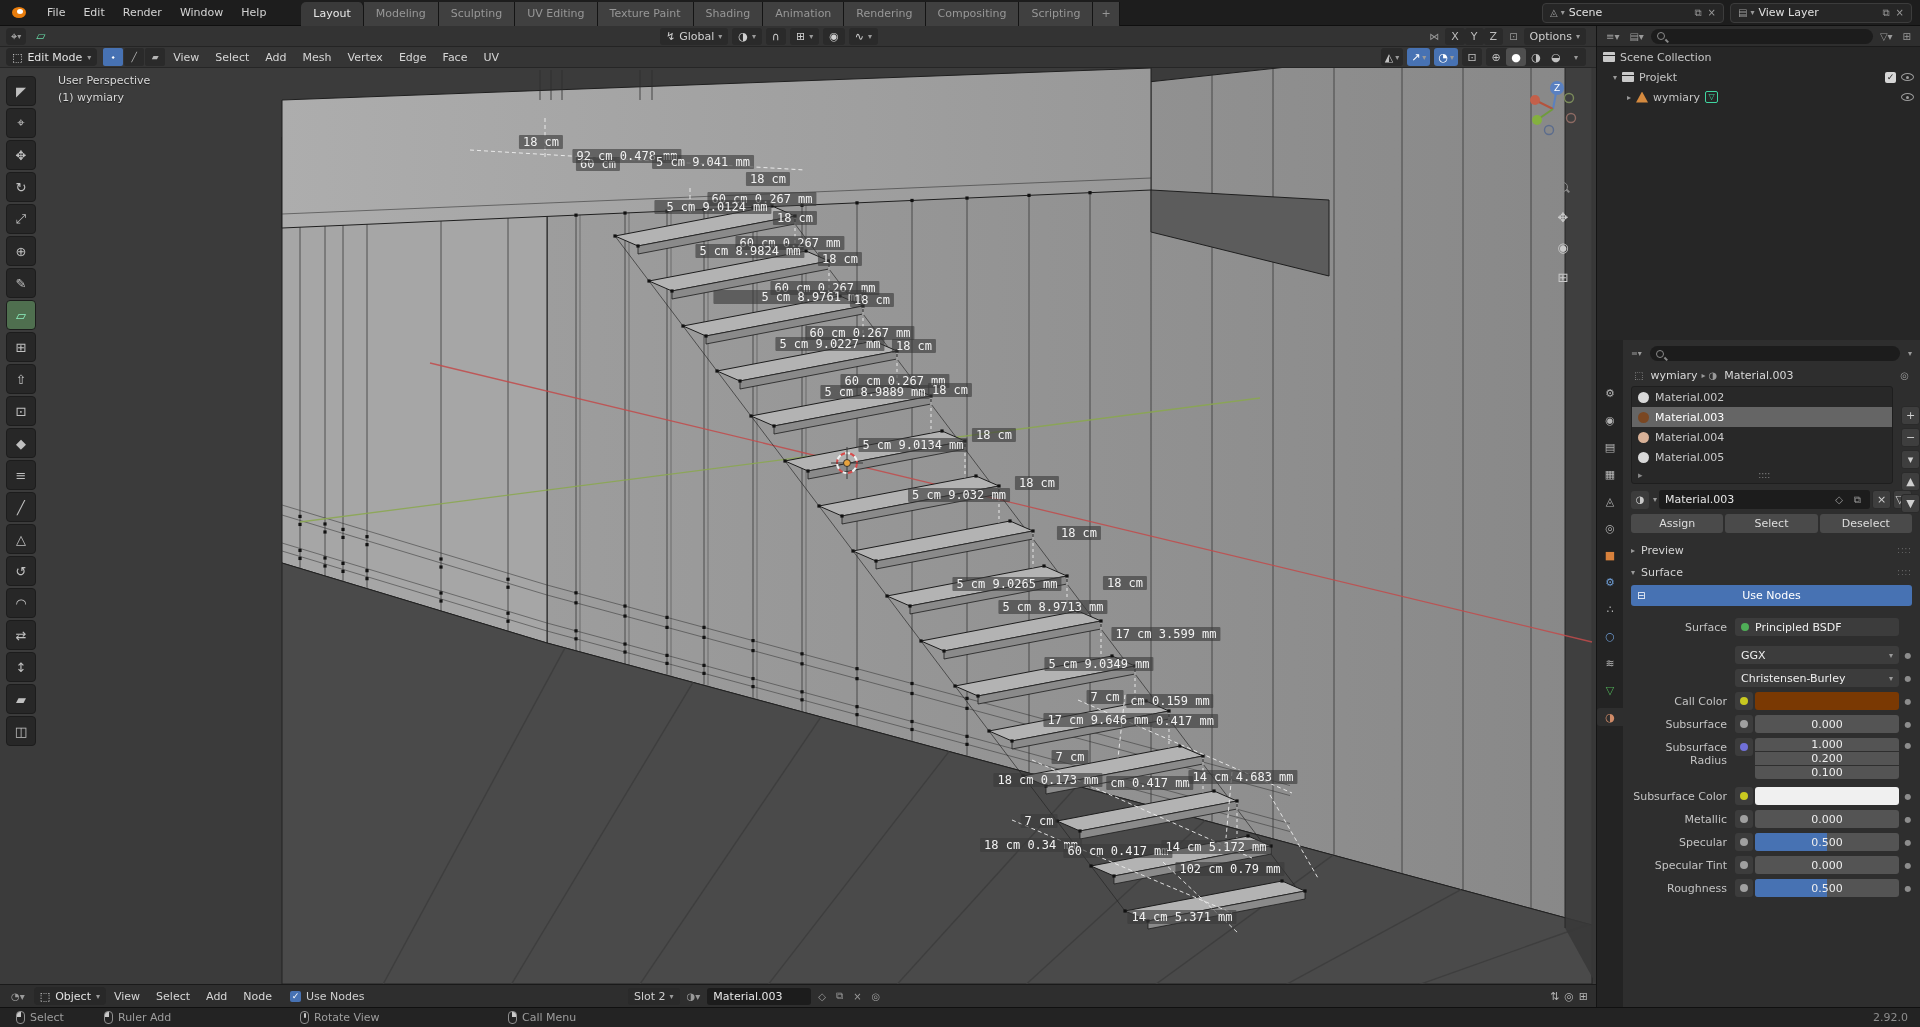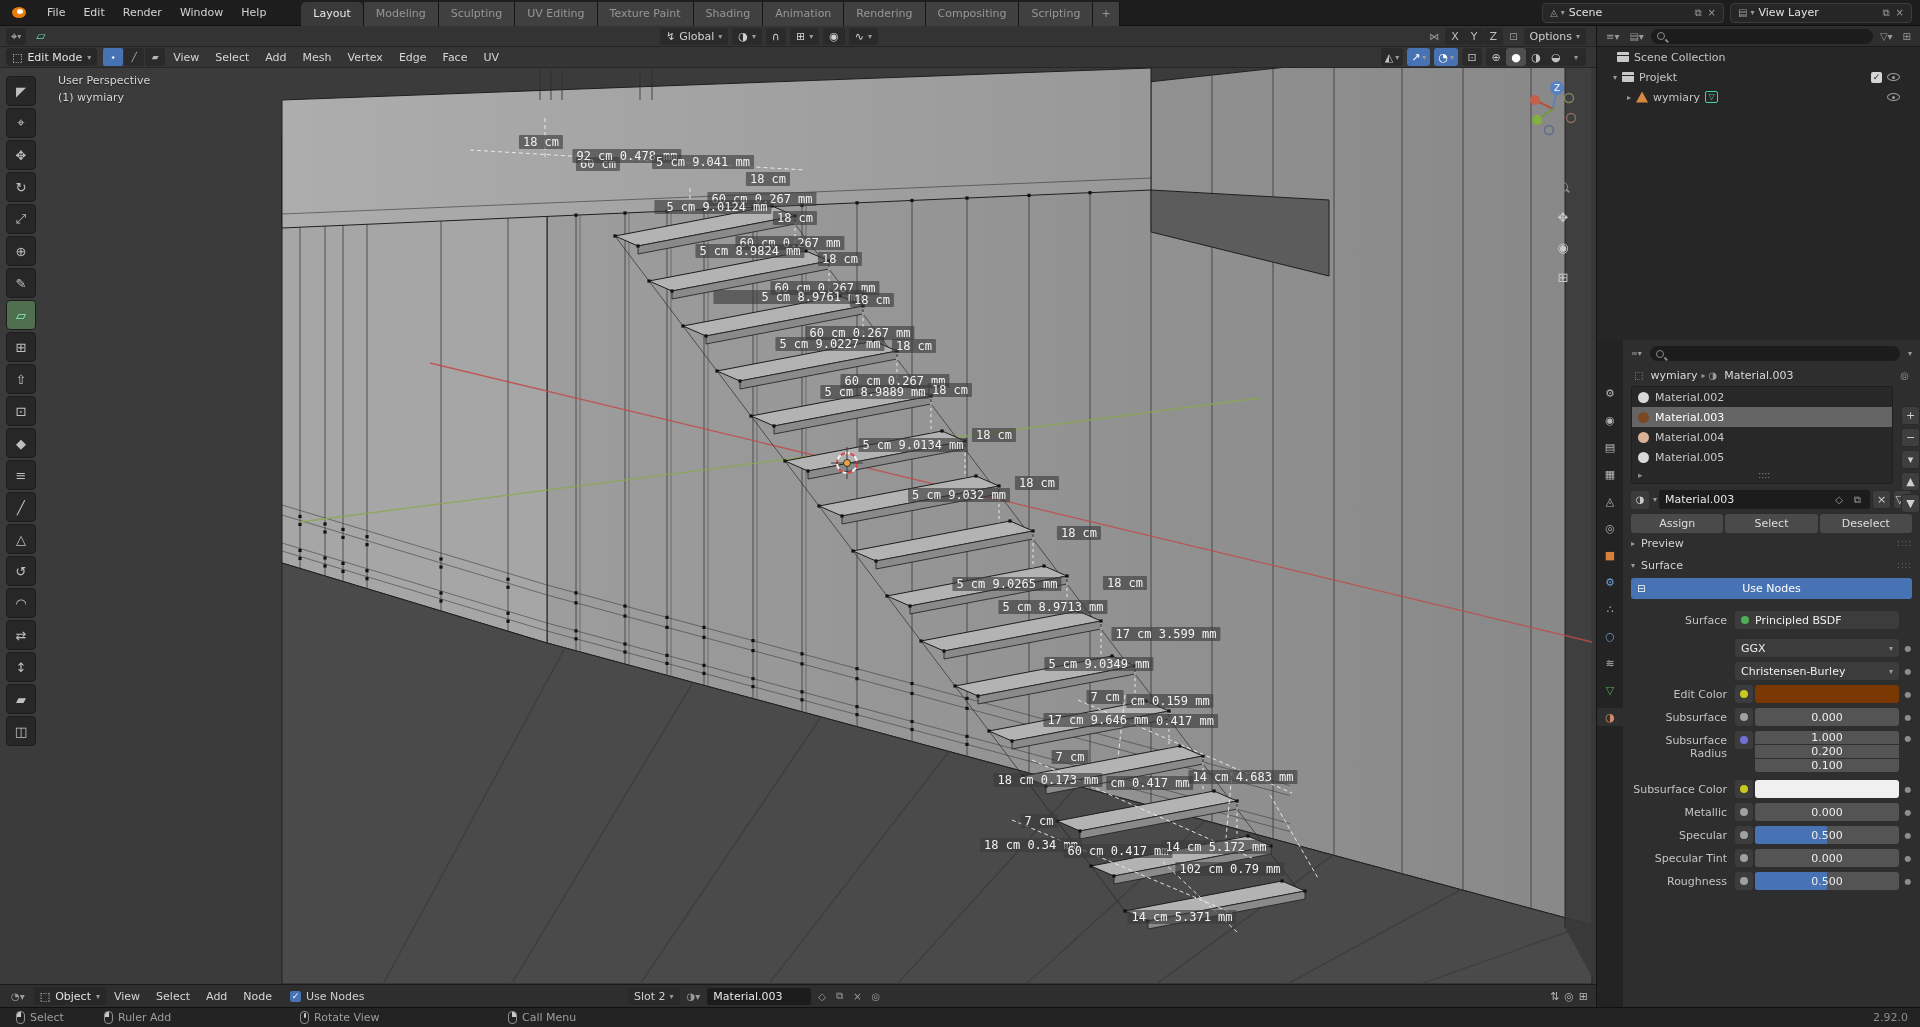--- a/index.html
+++ b/index.html
@@ -56,21 +56,21 @@
     background:rgba(58,58,58,.62); padding:0 4px; border-radius:1px; }
   #nav-gizmo { position:absolute; right:14px; top:12px; z-index:26; }
   .nav-icon { position:absolute; right:22px; width:22px; height:22px; z-index:26; color:#c9c9c9;
     display:flex; align-items:center; justify-content:center; font-size:13px; }
   
   #outliner { position:absolute; left:1596px; top:26px; width:324px; height:314px; background:#262626; border-left:1px solid #141414; }
   #outliner-head { height:21px; background:#2e2e2e; border-bottom:1px solid #1b1b1b; display:flex; align-items:center; gap:4px; padding:0 6px; }
   .search-box { flex:1; height:15px; background:#1c1c1c; border-radius:8px; display:flex; align-items:center; padding:0 6px; }
   .mag { width:8px; height:8px; border:1.4px solid #8a8a8a; border-radius:50%; position:relative; }
   .mag::after { content:""; position:absolute; left:7px; top:7px; width:4px; height:1.5px; background:#8a8a8a; transform:rotate(45deg); }
-  .out-row { display:flex; align-items:center; height:20px; padding:0 20px; gap:5px; color:#c6c6c6; }
+  .out-row { display:flex; align-items:center; height:20px; padding:0 6px; gap:5px; color:#c6c6c6; }
   .out-row .spacer { flex:1; }
   .eye { width:13px; height:8px; border:1.2px solid #9c9c9c; border-radius:50%; position:relative; }
   .eye::after { content:""; position:absolute; left:3.5px; top:1.5px; width:3px; height:3px; border-radius:50%; background:#9c9c9c; }
   .chk { width:11px; height:11px; background:#d6d6d6; border-radius:2px; color:#222; font-size:9px; line-height:11px; text-align:center; }
   .tri-ic { width:12px; height:11px; background:#d58a3f; clip-path:polygon(50% 0,100% 100%,0 100%); }
   .meshdata-ic { width:13px; height:12px; border:1.3px solid #3fd6a0; border-radius:2px; color:#3fd6a0; font-size:8px; text-align:center; line-height:10px; }
   .box-ic { width:12px; height:10px; background:#c9c9c9; border-radius:1px; position:relative; }
   .box-ic::after { content:""; position:absolute; left:0; top:3px; width:12px; height:1.4px; background:#262626; }
   
   #props { position:absolute; left:1596px; top:340px; width:324px; height:667px; background:#2e2e2e; border-left:1px solid #141414; display:flex; }
@@ -90,21 +90,21 @@
   .sockdot i { width:8px; height:8px; border-radius:50%; display:block; }
   .slotlist { background:#282828; border:1px solid #1e1e1e; border-radius:3px; margin:4px 0; width:262px; }
   .slot-row { display:flex; align-items:center; gap:6px; height:20px; padding:0 6px; color:#c9c9c9; }
   .slot-row.sel { background:#656565; color:#fff; }
   .slot-ball { width:11px; height:11px; border-radius:50%; }
   .slot-foot { display:flex; align-items:center; height:16px; padding:0 6px; color:#8a8a8a; font-size:9px; }
   .slot-side { position:absolute; right:0; top:66px; display:flex; flex-direction:column; gap:3px; }
   .sq-btn { width:19px; height:19px; background:#3e3e3e; border:1px solid #2a2a2a; border-radius:3px; color:#cfcfcf; display:flex; align-items:center; justify-content:center; font-size:11px; }
   .db-row { display:flex; align-items:center; gap:2px; margin:6px 0 5px; }
   .name-field { flex:1; height:19px; background:#1c1c1c; border-radius:3px; display:flex; align-items:center; padding:0 6px; color:#e6e6e6; gap:5px; }
-  .tri-btns { display:flex; gap:2px; }
+  .tri-btns { display:flex; gap:2px; margin-bottom:7px; }
   .tri-btns .b { flex:1; height:19px; background:#4a4a4a; border-radius:3px; display:flex; align-items:center; justify-content:center; color:#dedede; }
   .panel-head { display:flex; align-items:center; height:20px; color:#d2d2d2; gap:6px; margin-bottom:2px; }
   .panel-head .grip { margin-left:auto; color:#6f6f6f; letter-spacing:1px; font-size:8px; }
   .usenodes { height:21px; background:#4772b3; border-radius:3px; display:flex; align-items:center; justify-content:center; color:#fff; margin:3px 0 12px; position:relative; }
   .usenodes .nico { position:absolute; left:6px; font-size:10px; }
   .swatch { flex:1; height:18px; border-radius:3px; }
   .multi-col { flex:1; display:flex; flex-direction:column; gap:1px; }
   .multi-col .pfield { border-radius:0; }
   .multi-col .pfield:first-child { border-radius:3px 3px 0 0; }
   .multi-col .pfield:last-child { border-radius:0 0 3px 3px; }
@@ -779,21 +779,21 @@
     </div>
     <div class="prow">
       <span class="plabel"></span>
       <div class="pfield dropdown">
         <span>Christensen-Burley</span>
           <span class="chev">▾</span>
       </div>
         <span class="keydot">●</span>
     </div>
     <div class="prow">
-      <span class="plabel">Edit Color</span>
+      <span class="plabel">Call Color</span>
       <span class="sockdot">
           <i style="background:#c9c920"></i>
         </span>
       <div class="swatch" id="basecolor-swatch" style="background: rgb(122, 57, 3);"></div>
       <span class="keydot">●</span>
     </div>
     <div class="prow">
       <span class="plabel">Subsurface</span>
       <span class="sockdot">
           <i style="background:#a0a0a0"></i>

